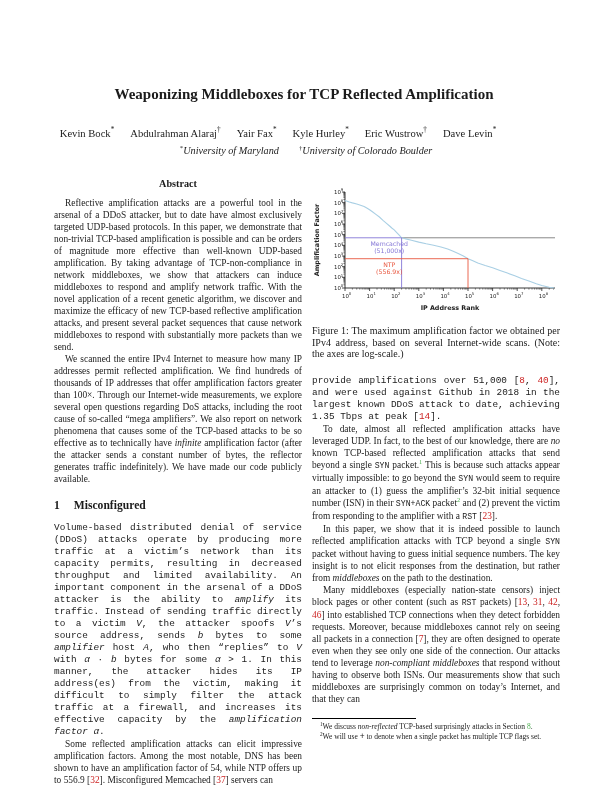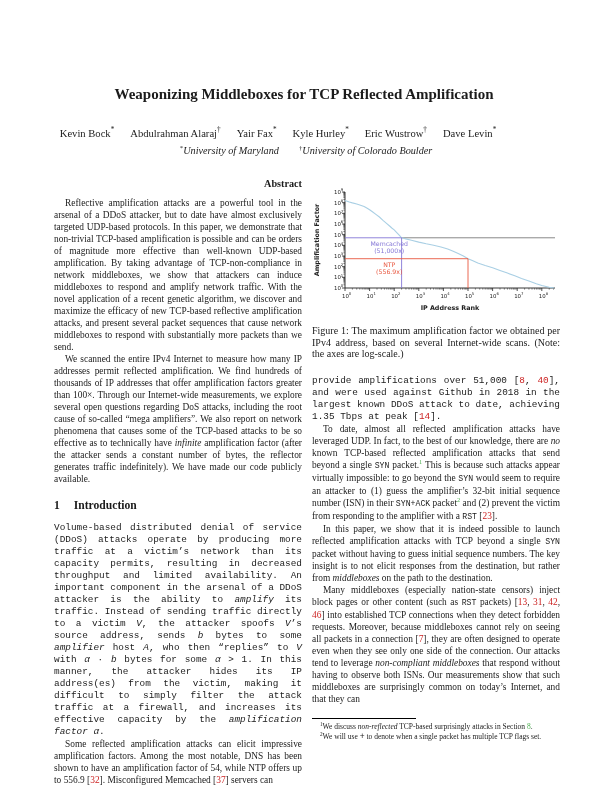--- a/index.html
+++ b/index.html
@@ -9,21 +9,21 @@
          font-size:15px;font-weight:bold;}
   .authors{position:absolute;left:0;top:128px;width:556px;text-align:center;font-size:10.6px;}
   .authors .author{margin:0 8px;white-space:nowrap;}
   .affils{position:absolute;left:0;top:145px;width:612px;text-align:center;
           font-size:10.2px;font-style:italic;}
   .affils .affil{margin:0 10px;white-space:nowrap;}
   sup.mark{font-size:68%;vertical-align:super;line-height:0;font-style:normal;}
   .col{position:absolute;width:248px;font-size:9.4px;line-height:12px;text-align:justify;}
   #col-left{left:54px;top:178px;}
   #col-right{left:312px;top:188px;}
-  .abs-heading{text-align:right;font-weight:bold;font-size:10.2px;margin:0 0 7px 0;}
+  .abs-heading{text-align:center;font-weight:bold;font-size:10.2px;margin:0 0 7px 0;}
   .sec-heading{font-weight:bold;font-size:11.6px;margin:15px 0 10px 0;text-align:left;}
   .sec-heading .sec-num{margin-right:14px;}
   .para{margin:0;text-indent:11px;}
   .para.noindent{text-indent:0;font-family:Liberation Mono, monospace;}
   .seg-i{font-style:italic;}
   .seg-m{font-family:"Liberation Mono",monospace;font-size:8.2px;}
   .seg-c{color:var(--cite);}
   .seg-g{color:var(--green);}
   .seg-fn{color:var(--green);vertical-align:super;font-size:68%;line-height:0;}
   .seg-sup{vertical-align:super;font-size:68%;line-height:0;}
@@ -40,21 +40,21 @@
 
   <div class="title">Weaponizing Middleboxes for TCP Reflected Amplification</div>
   <div class="authors"><span class="author">Kevin Bock<sup class="mark">*</sup></span><span class="author">Abdulrahman Alaraj<sup class="mark">†</sup></span><span class="author">Yair Fax<sup class="mark">*</sup></span><span class="author">Kyle Hurley<sup class="mark">*</sup></span><span class="author">Eric Wustrow<sup class="mark">†</sup></span><span class="author">Dave Levin<sup class="mark">*</sup></span></div>
   <div class="affils"><span class="affil"><sup class="mark">*</sup>University of Maryland</span><span class="affil"><sup class="mark">†</sup>University of Colorado Boulder</span></div>
 
   <div class="col" id="col-left">
     <div class="abs-heading">Abstract</div>
     <p class="para"><span>Reflective amplification attacks are a powerful tool in the arsenal of a DDoS attacker, but to date have almost exclusively targeted UDP-based protocols. In this paper, we demonstrate that non-trivial TCP-based amplification is possible and can be orders of magnitude more effective than well-known UDP-based amplification. By taking advantage of TCP-non-compliance in network middleboxes, we show that attackers can induce middleboxes to respond and amplify network traffic. With the novel application of a recent genetic algorithm, we discover and maximize the efficacy of new TCP-based reflective amplification attacks, and present several packet sequences that cause network middleboxes to respond with substantially more packets than we send.</span></p>
     <p class="para"><span>We scanned the entire IPv4 Internet to measure how many IP addresses permit reflected amplification. We find hundreds of thousands of IP addresses that offer amplification factors greater than 100×. Through our Internet-wide measurements, we explore several open questions regarding DoS attacks, including the root cause of so-called “mega amplifiers”. We also report on network phenomena that causes some of the TCP-based attacks to be so effective as to technically have </span><span class="seg-i">infinite</span><span> amplification factor (after the attacker sends a constant number of bytes, the reflector generates traffic indefinitely). We have made our code publicly available.</span></p>
     <div class="sec-heading">
-      <span class="sec-num">1</span><span>Introduction</span>
+      <span class="sec-num">1</span><span>Misconfigured</span>
     </div>
     <p class="para noindent"><span>Volume-based distributed denial of service (DDoS) attacks operate by producing more traffic at a victim’s network than its capacity permits, resulting in decreased throughput and limited availability. An important component in the arsenal of a DDoS attacker is the ability to </span><span class="seg-i">amplify</span><span> its traffic. Instead of sending traffic directly to a victim </span><span class="seg-i">V</span><span>, the attacker spoofs </span><span class="seg-i">V</span><span>’s source address, sends </span><span class="seg-i">b</span><span> bytes to some </span><span class="seg-i">amplifier</span><span> host </span><span class="seg-i">A</span><span>, who then “replies” to </span><span class="seg-i">V</span><span> with </span><span class="seg-i">α</span><span> · </span><span class="seg-i">b</span><span> bytes for some </span><span class="seg-i">α</span><span> &gt; 1. In this manner, the attacker hides its IP address(es) from the victim, making it difficult to simply filter the attack traffic at a firewall, and increases its effective capacity by the </span><span class="seg-i">amplification factor</span><span> </span><span class="seg-i">α</span><span>.</span></p>
     <p class="para"><span>Some reflected amplification attacks can elicit impressive amplification factors. Among the most notable, DNS has been shown to have an amplification factor of 54, while NTP offers up to 556.9 [</span><span class="seg-c">32</span><span>]. Misconfigured Memcached [</span><span class="seg-c">37</span><span>] servers can</span></p>
   </div>
 
   <div class="col" id="col-right">
     <div class="figure-block">
       <svg id="fig1-chart" width="246" height="128" viewBox="0 0 246 128">
           <line x1="33" y1="4" x2="33" y2="100" stroke="#222222" stroke-width="0.9"></line>
           <line x1="33" y1="100" x2="243" y2="100" stroke="#222222" stroke-width="0.9"></line>

